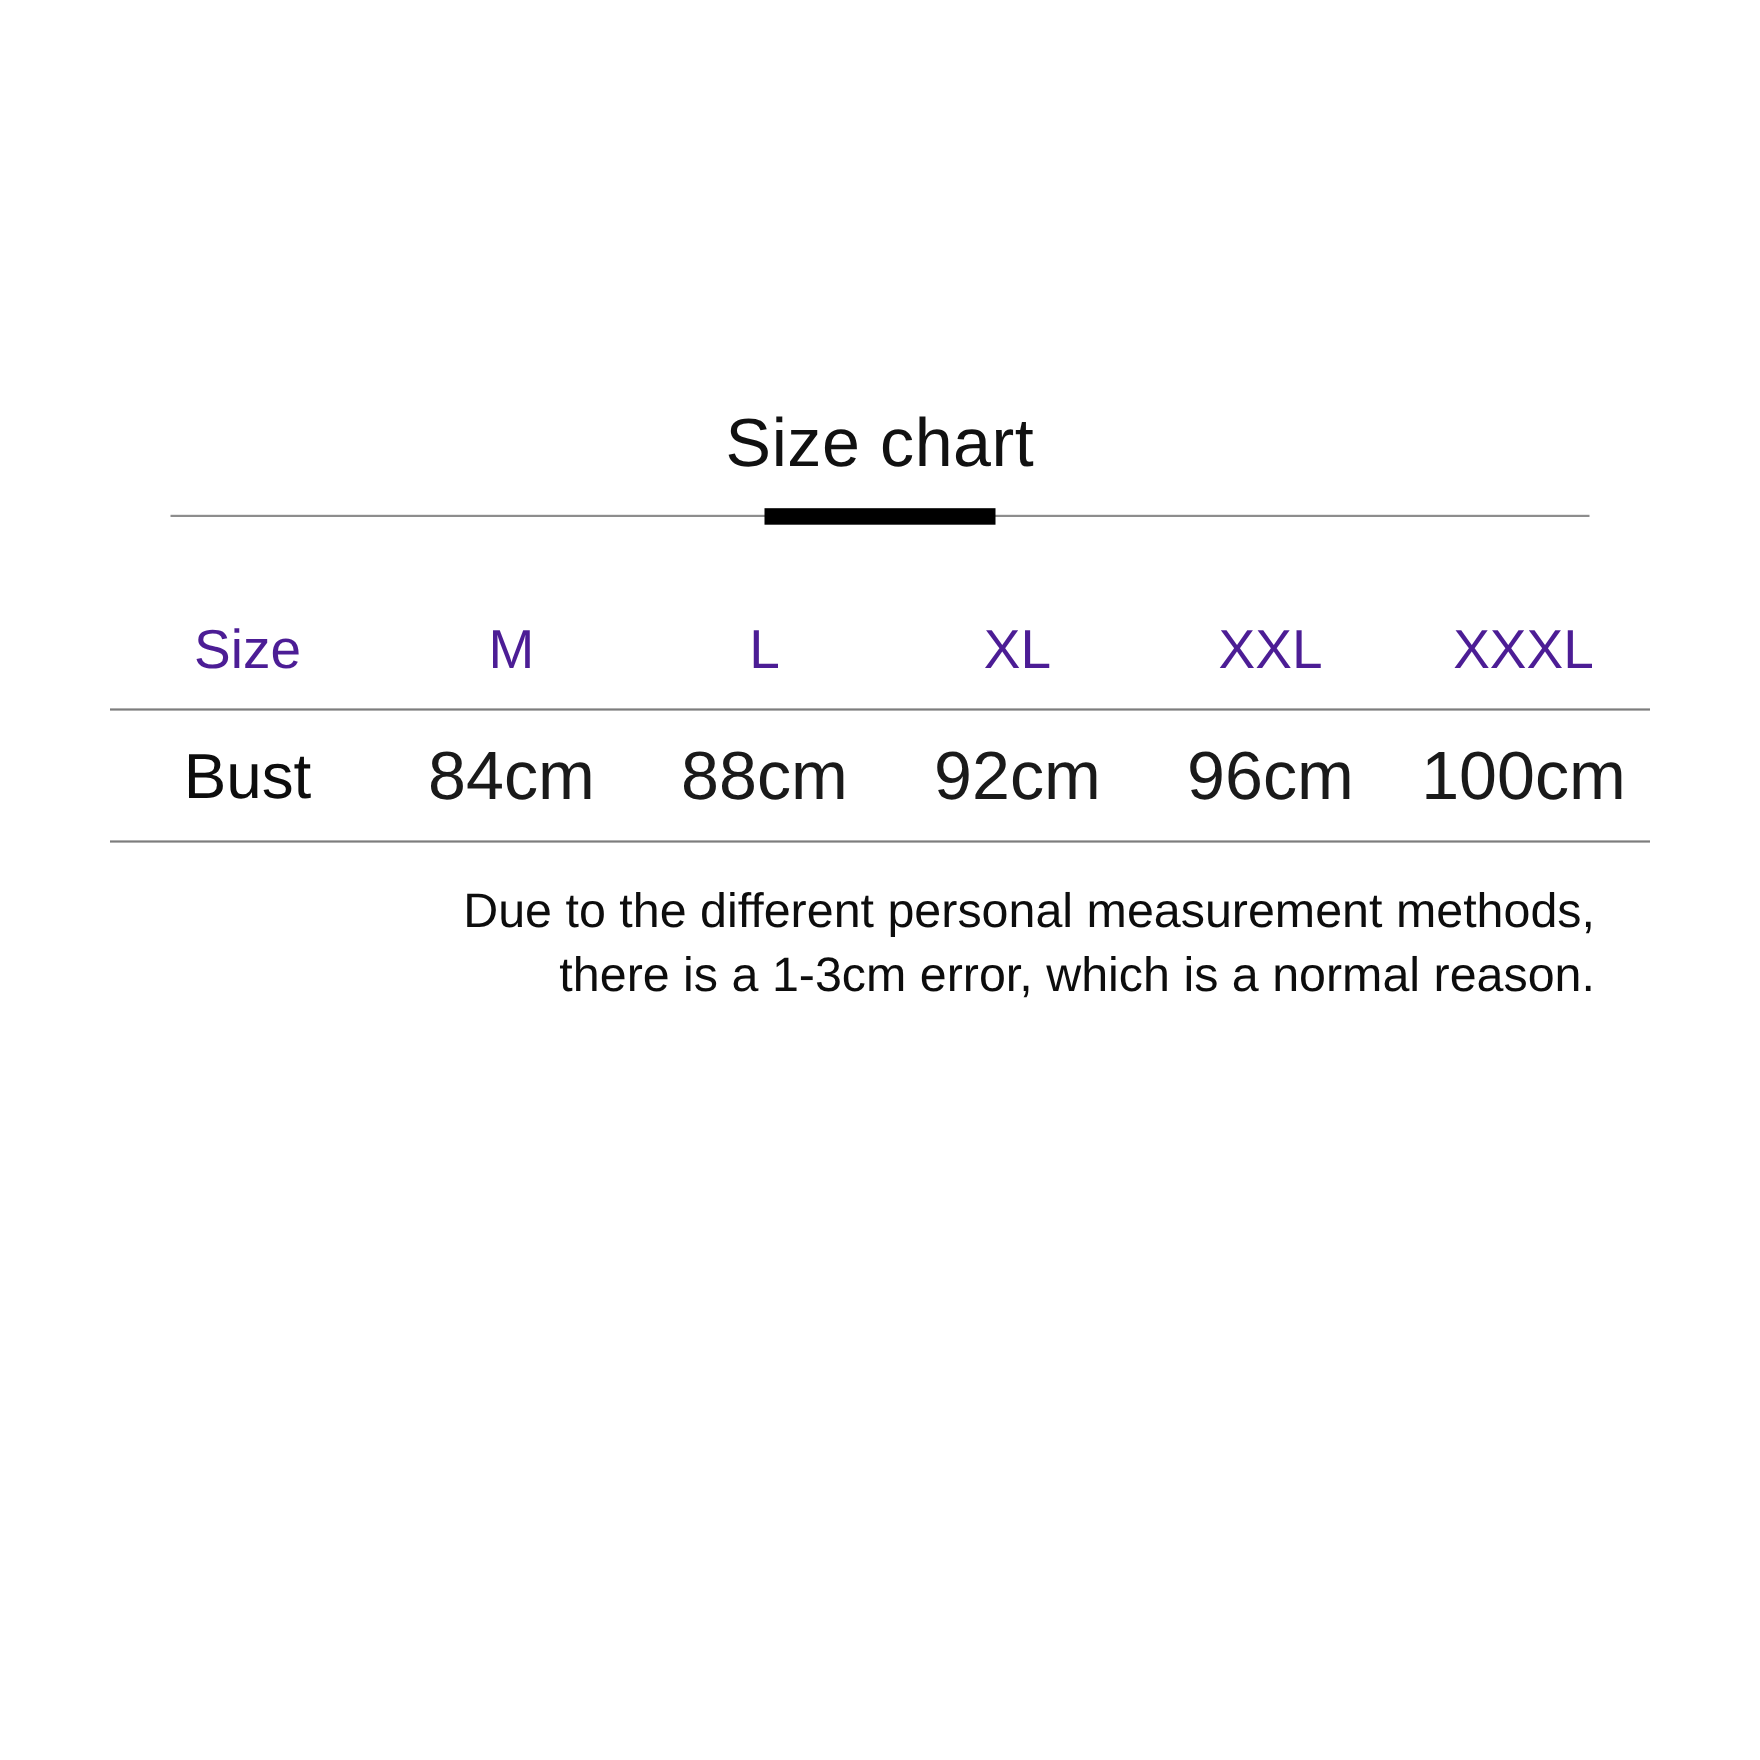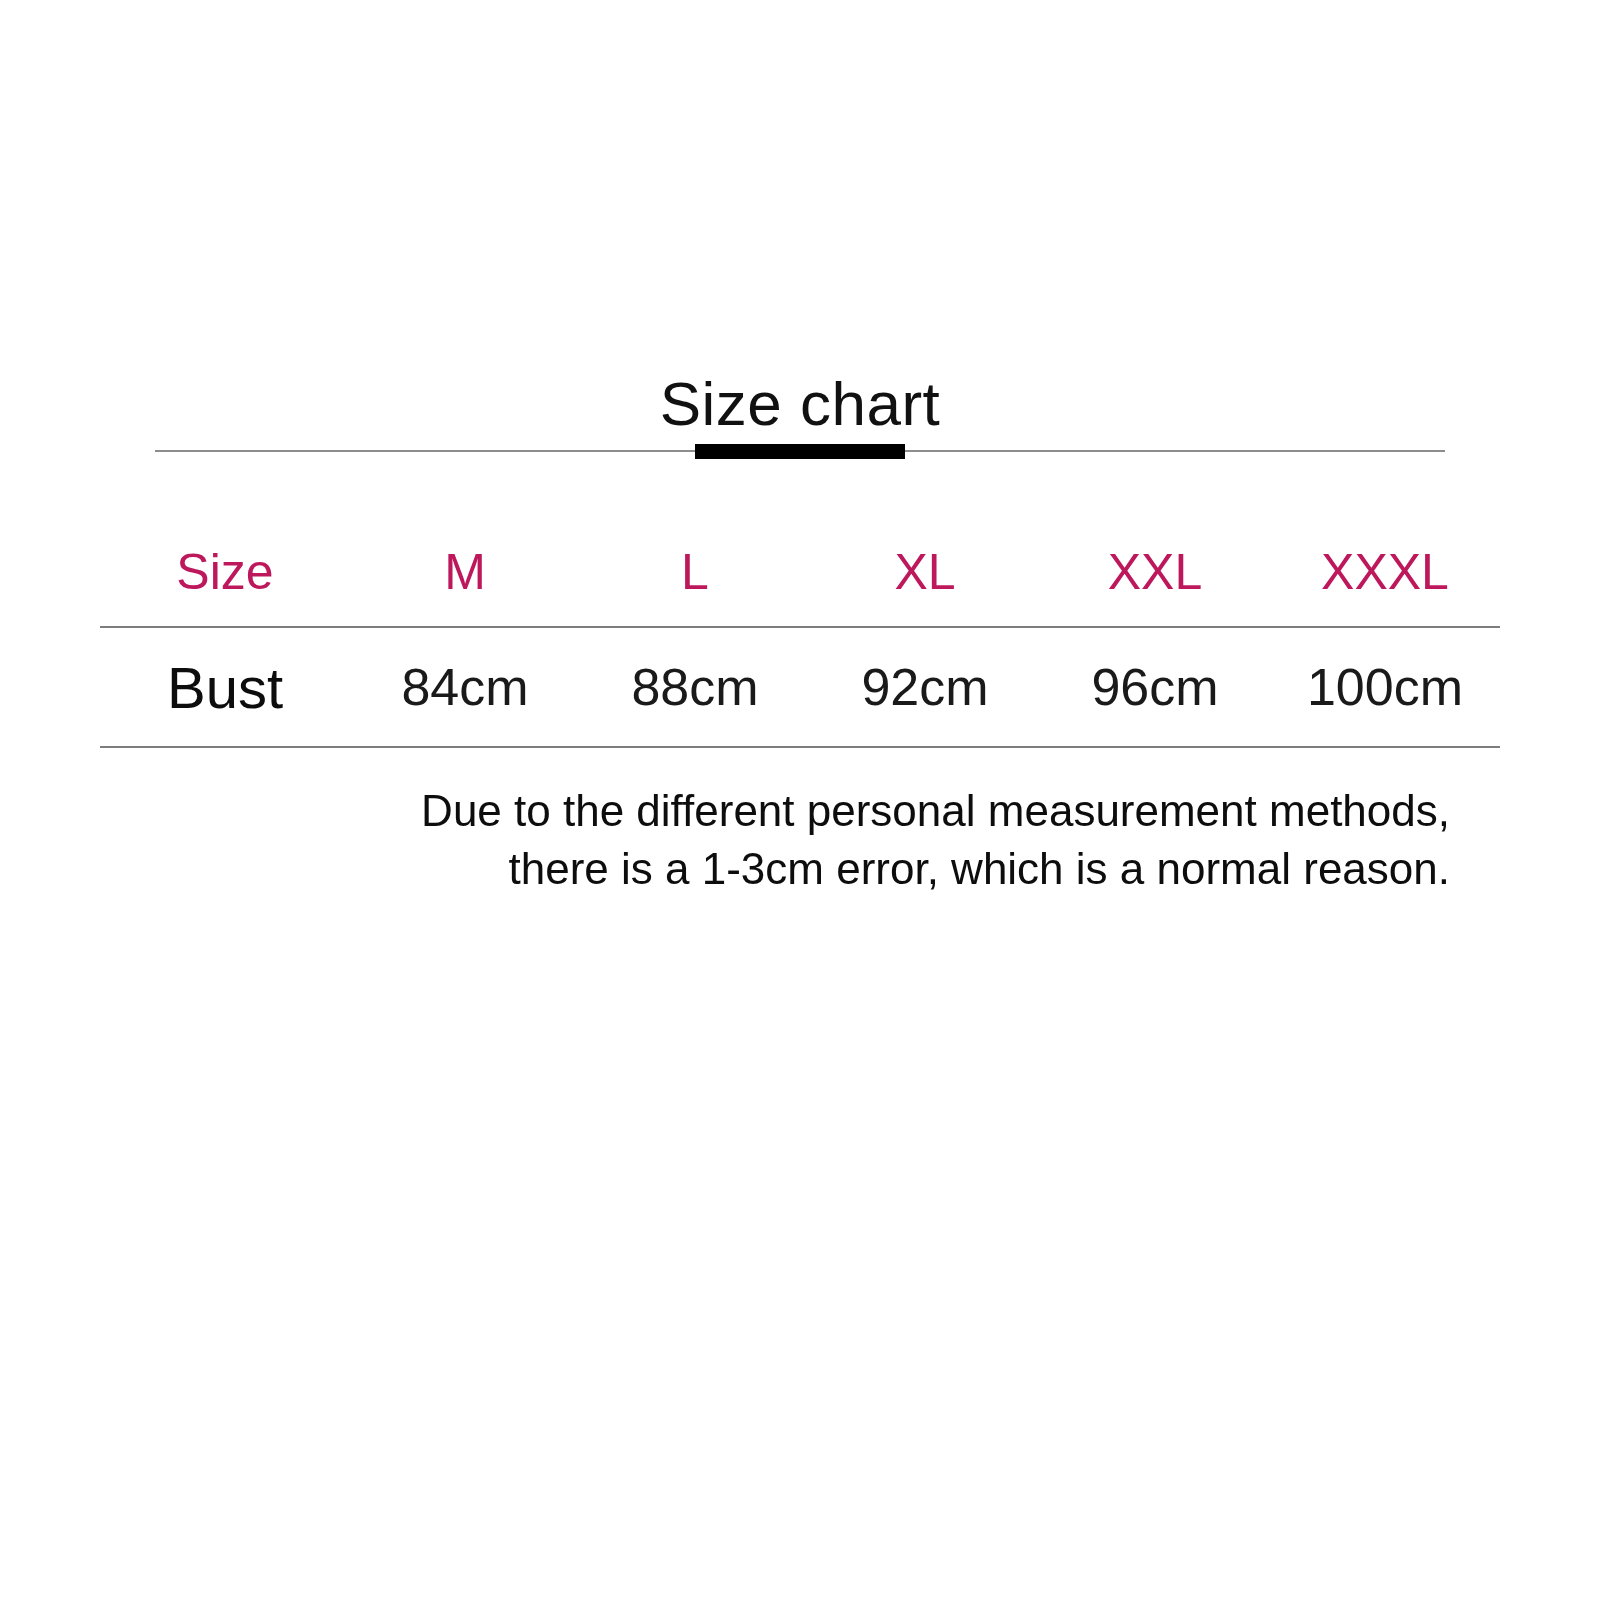--- a/index.html
+++ b/index.html
@@ -29,21 +29,21 @@
     width: 1600px;
   }
 
   .chart-title {
     text-align: center;
     font-size: 62px;
     font-weight: 400;
     letter-spacing: 0.5px;
     color: #111111;
     line-height: 1.1;
-    margin: 0 0 6px 0;
+    margin: 0 0 24px 0;
   }
 
   .title-rule-wrap {
     position: relative;
     width: 1290px;
     margin: 0 auto;
     height: 14px;
   }
   .title-rule {
     position: absolute;
@@ -88,26 +88,26 @@
   }
 
   .col-label {
     width: 250px;
     text-align: center;
     font-size: 58px;
     color: #0d0d0d;
   }
   .cell {
     text-align: center;
-    font-size: 52px;
+    font-size: 62px;
     color: #1a1a1a;
   }
   .head-cell {
     font-size: 50px;
-    color: #be185d;
+    color: #4c1d95;
     text-align: center;
   }
 
   .note {
     width: 1300px;
     margin: 34px auto 0 auto;
     padding-left: 118px;
     box-sizing: border-box;
     font-size: 44px;
     line-height: 1.32;

